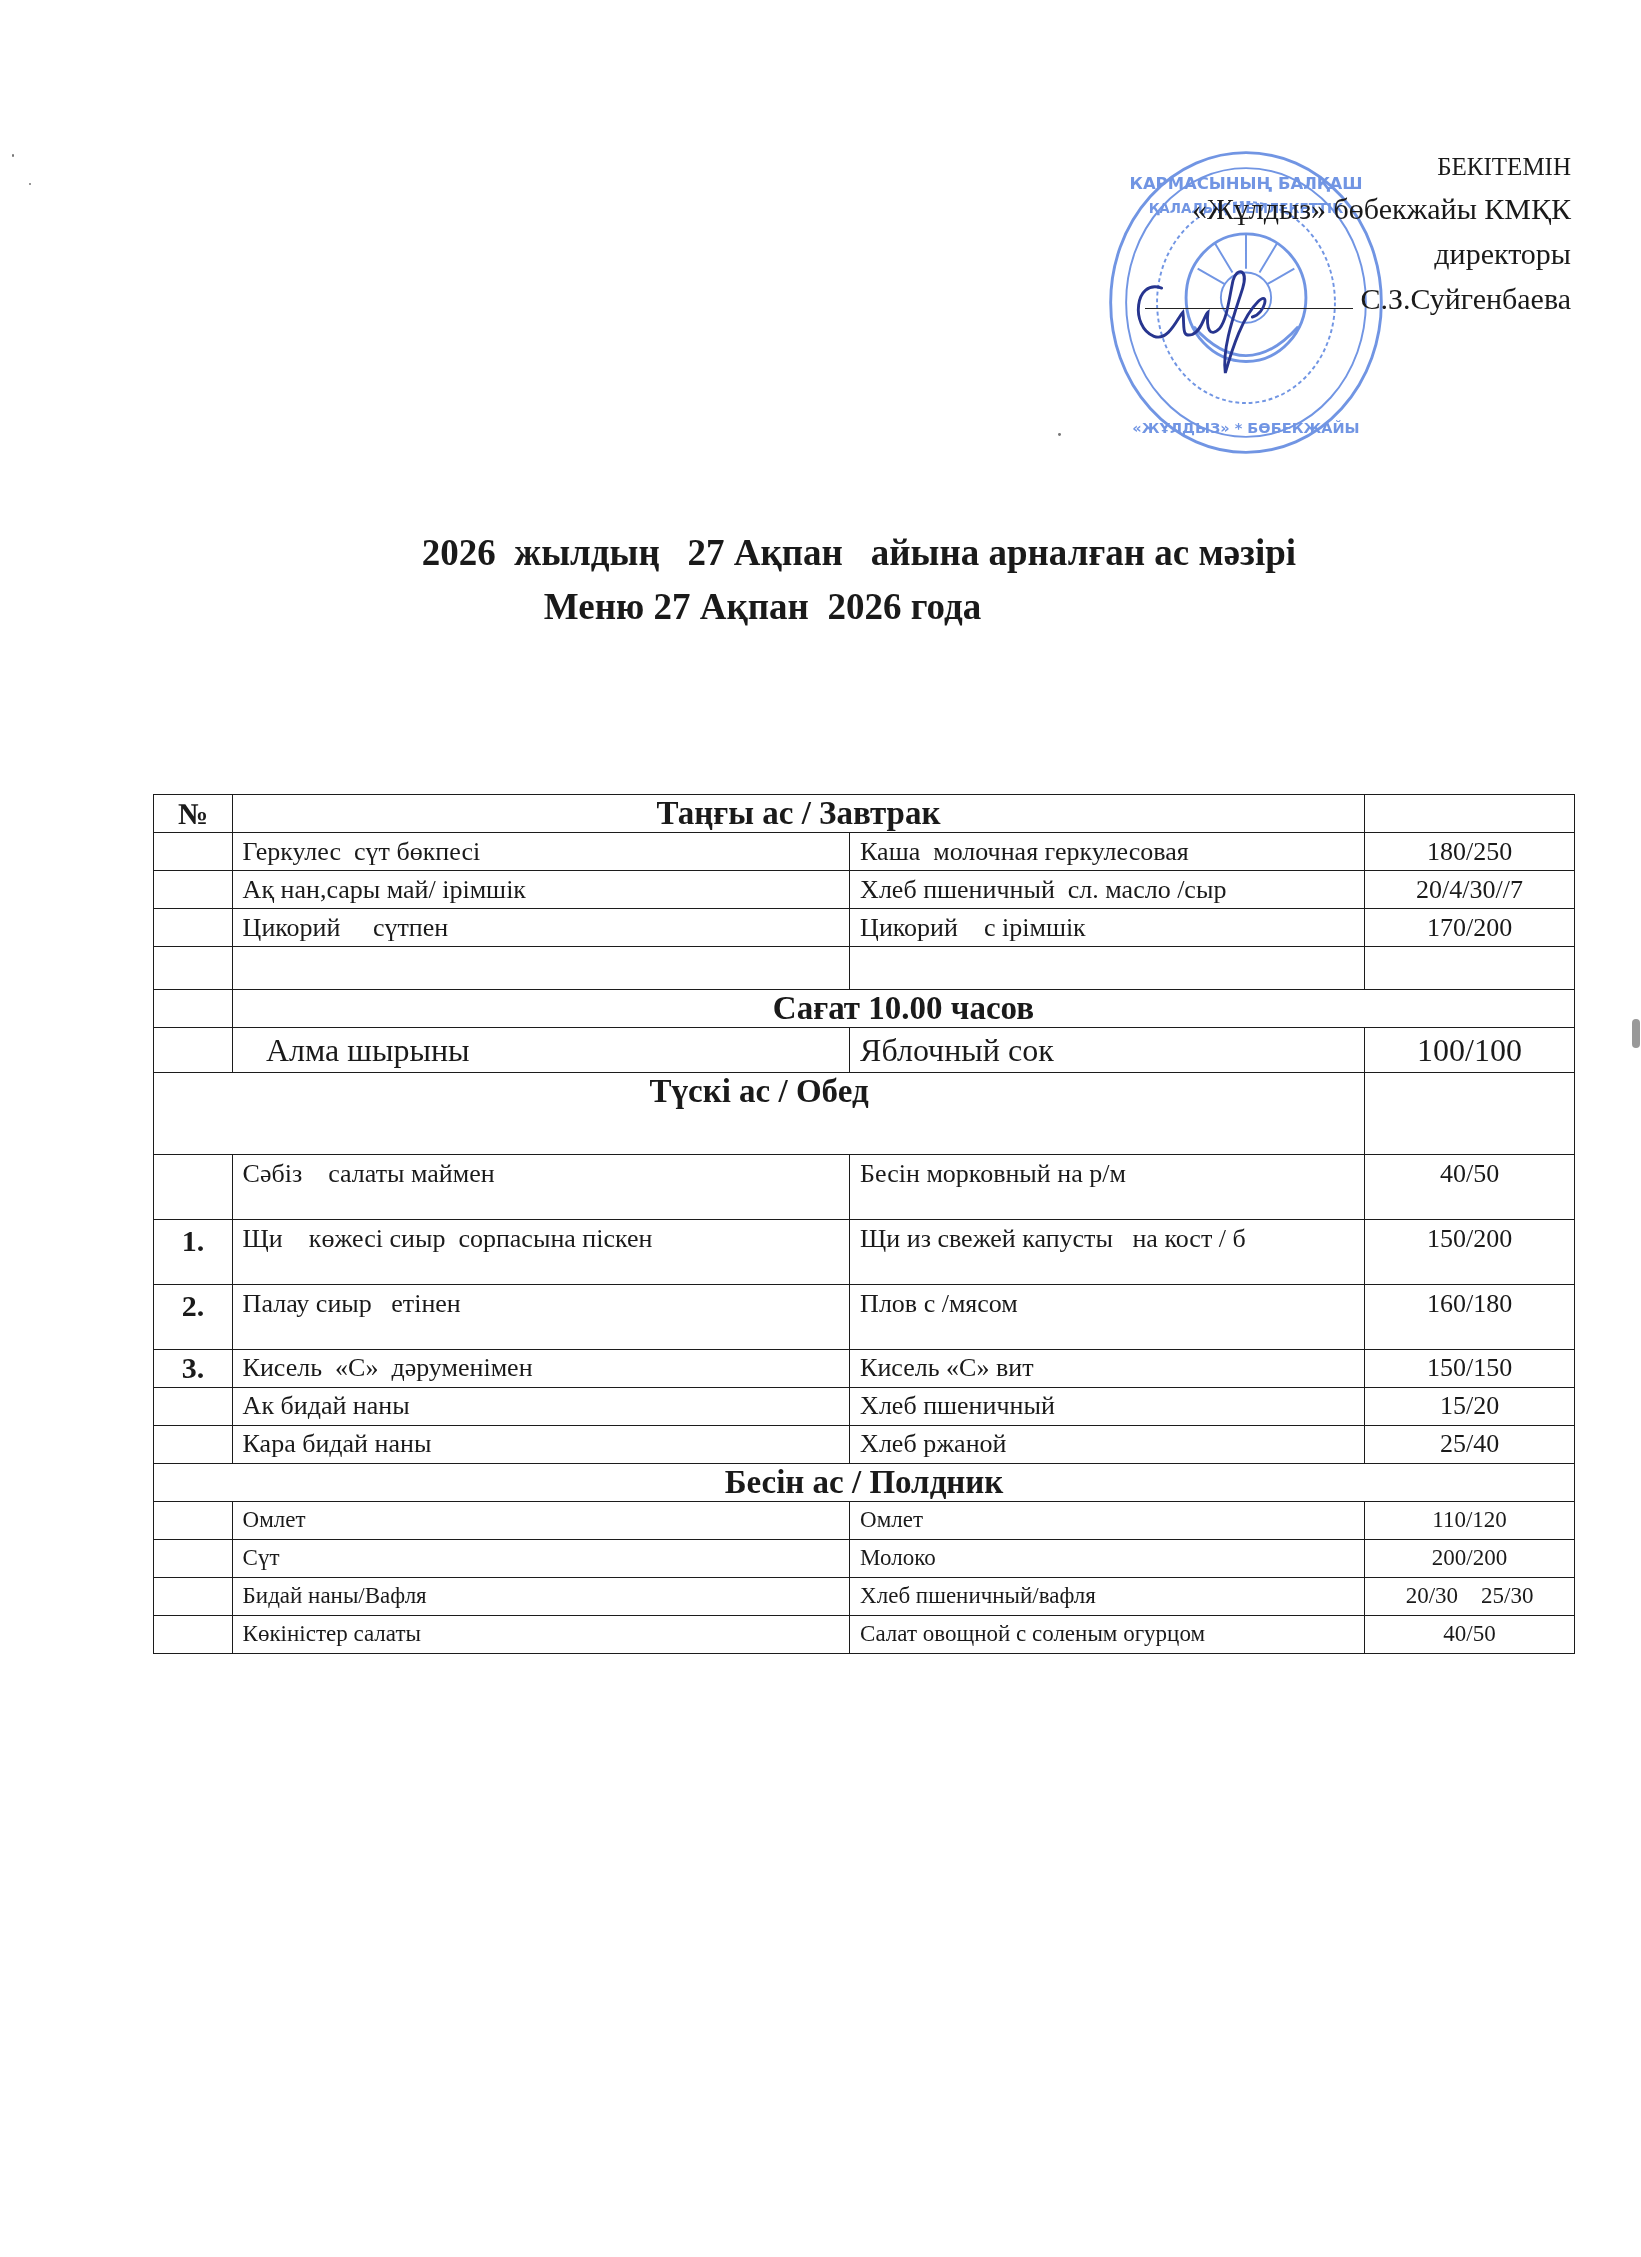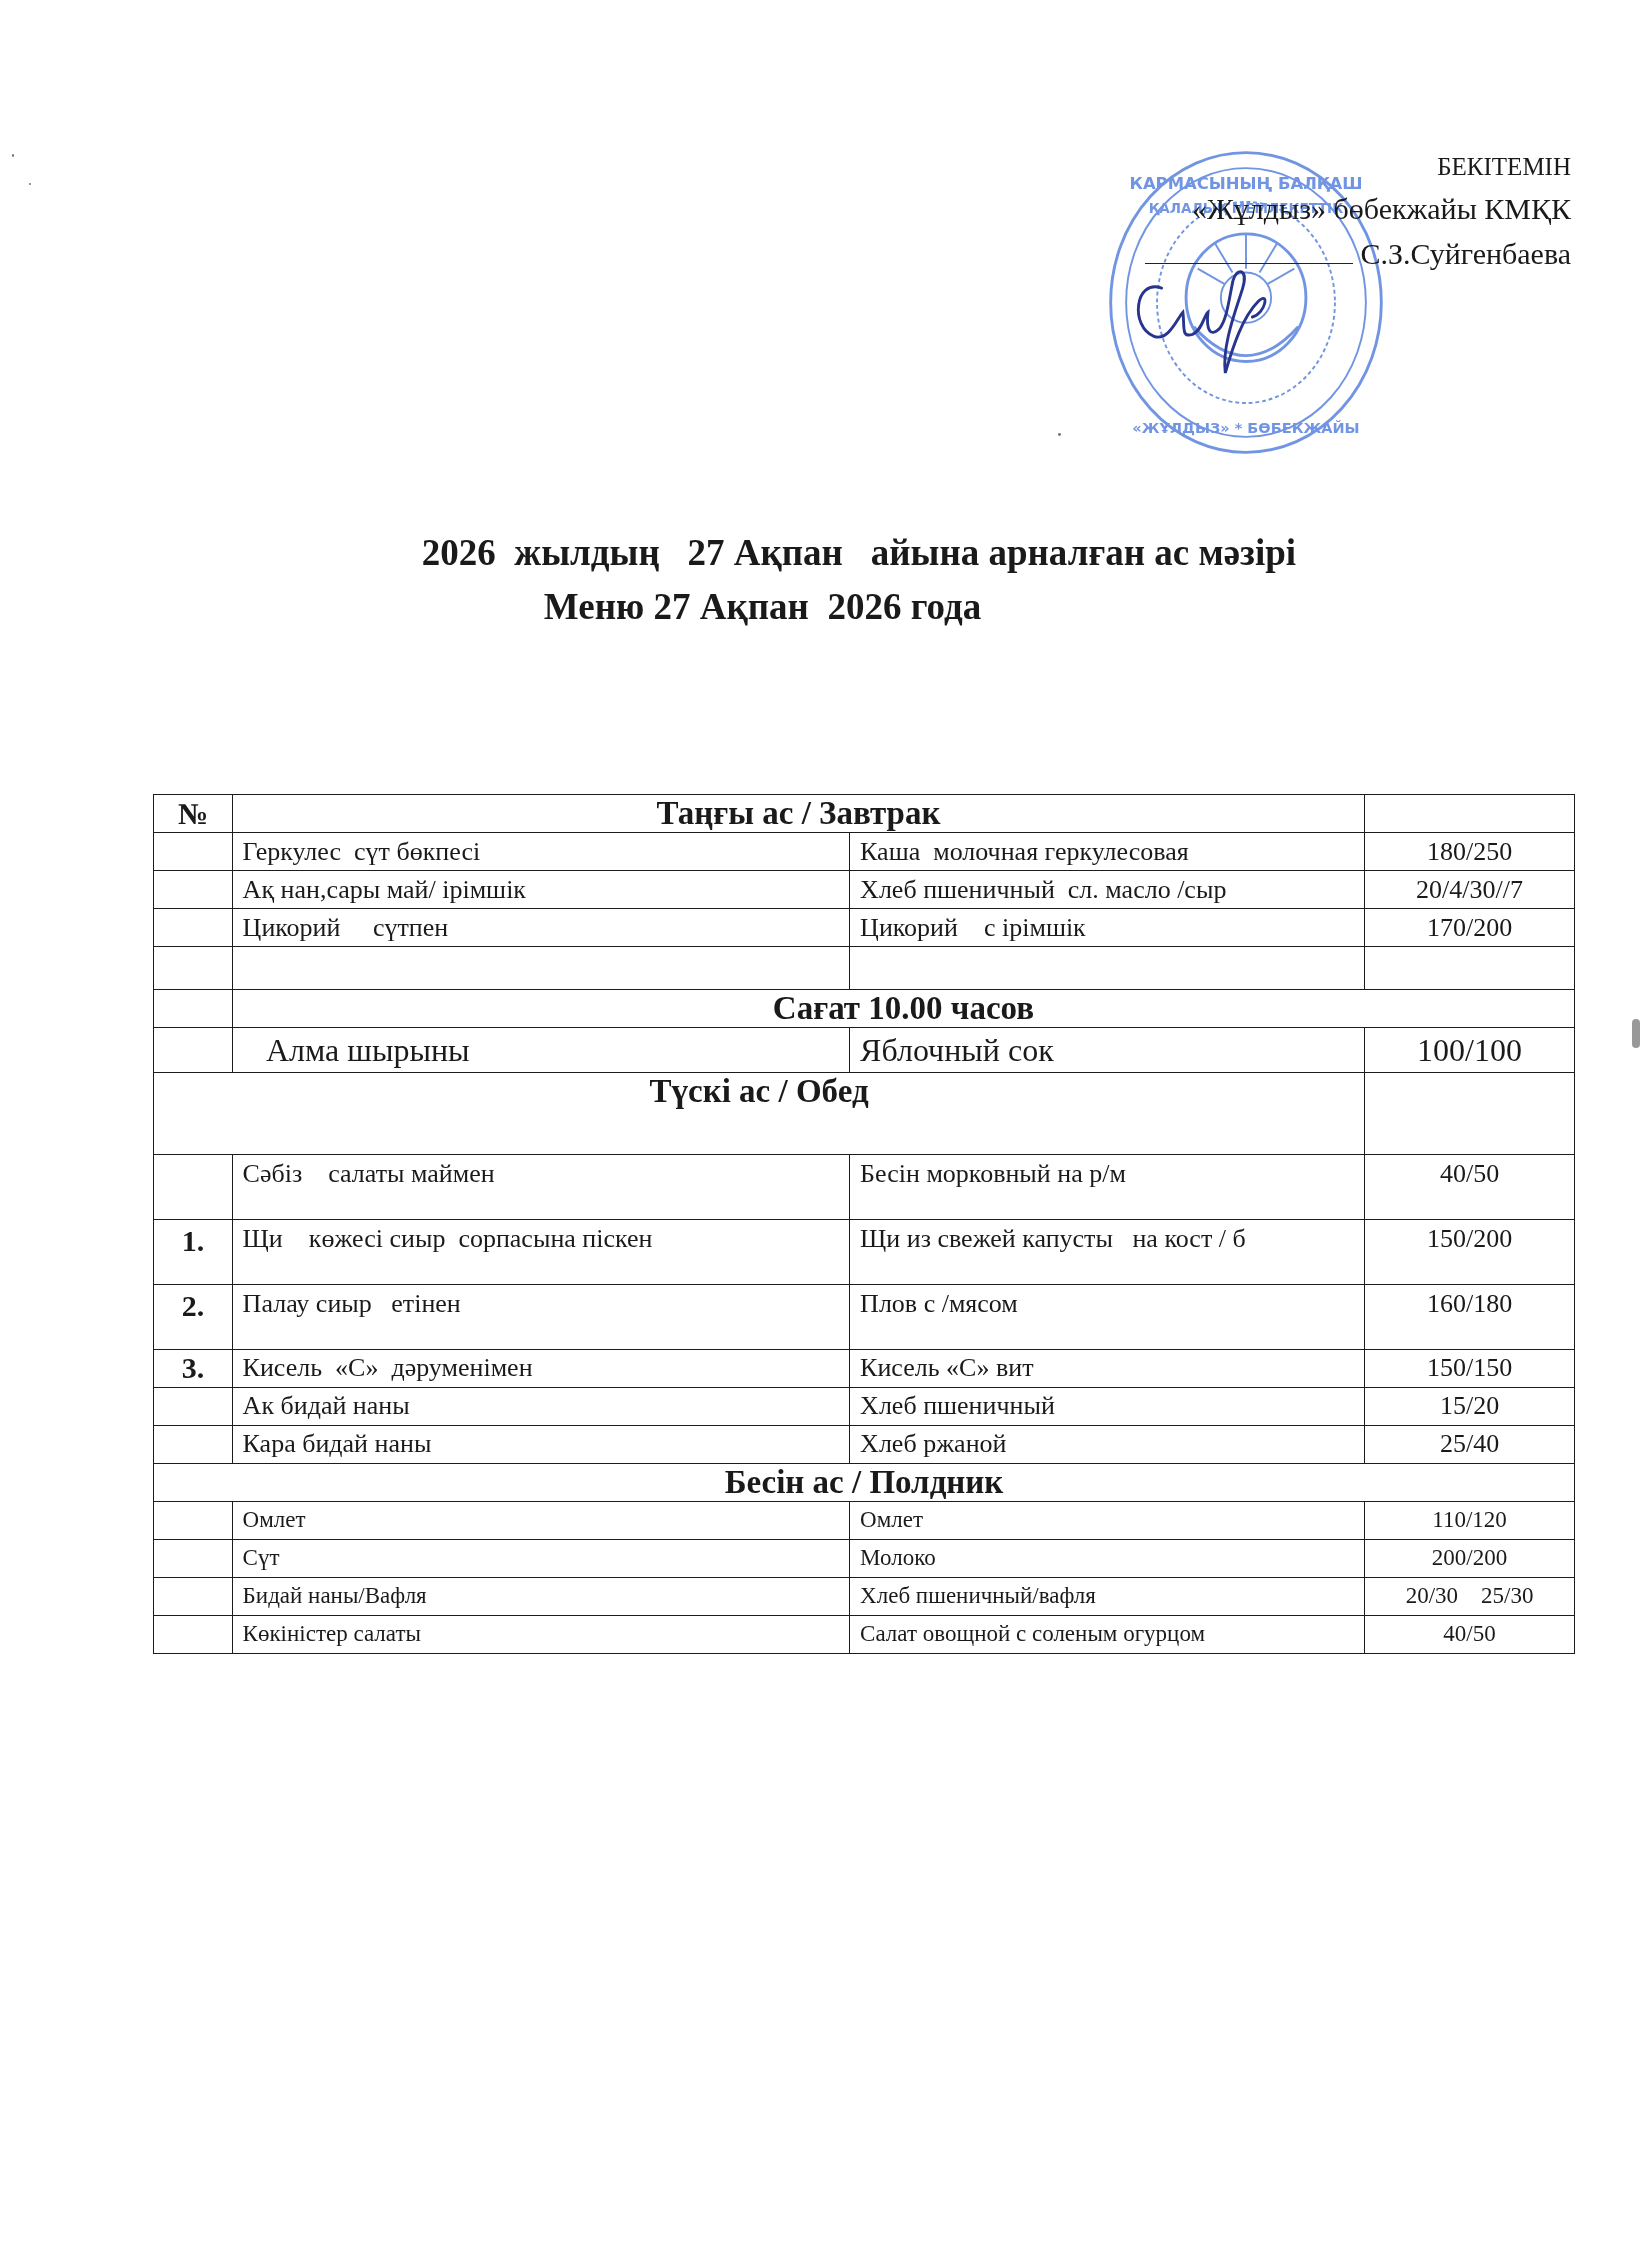--- a/index.html
+++ b/index.html
@@ -71,20 +71,21 @@
   </g>
 </svg>
 
 <svg class="signature" viewBox="0 0 170 120">
   <path d="M38 30 C10 20 5 70 30 80 C45 86 55 60 60 55 C62 70 58 82 70 78 C80 74 82 58 86 55 C84 72 88 82 98 72 C106 62 108 40 112 22 C116 8 128 10 122 30 C116 50 100 90 104 118 C112 90 122 60 138 44 C150 32 146 56 132 60" fill="none" stroke="#27358f" stroke-width="3" stroke-linecap="round"></path>
 </svg>
 
 <div class="approval">
   <div class="approve-title">БЕКІТЕМІН</div>
   <div>«Жұлдыз» бөбекжайы КМҚК</div>
+  <div>директоры</div>
   <div>
     <span class="sign-line"></span><span>С.З.Суйгенбаева</span>
   </div>
 </div>
 
 <div class="titles">
   <div class="t1" style="white-space: pre;">2026  жылдың   27 Ақпан   айына арналған ас мәзірі</div>
   <div class="t2" style="white-space: pre;">Меню 27 Ақпан  2026 года</div>
 </div>
 

